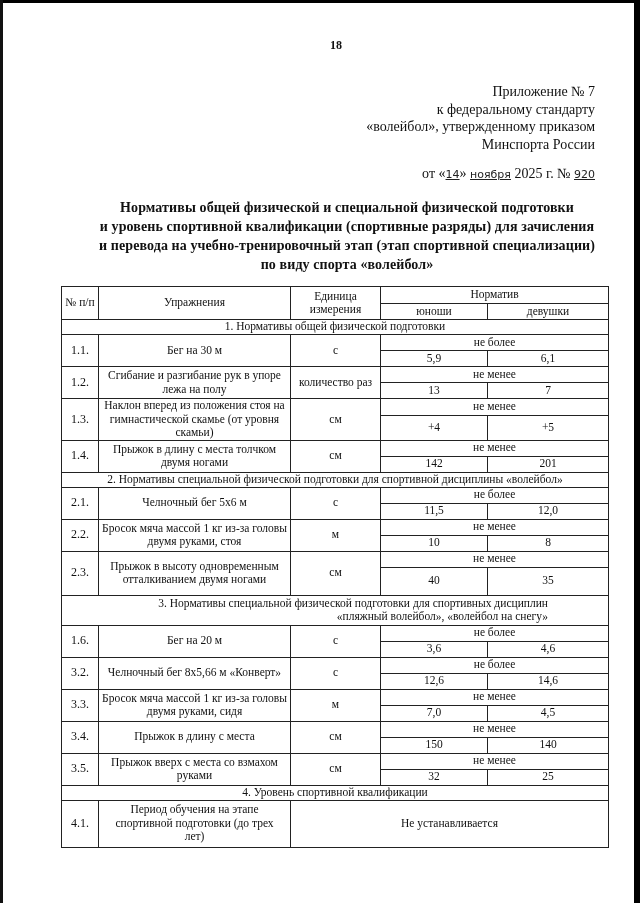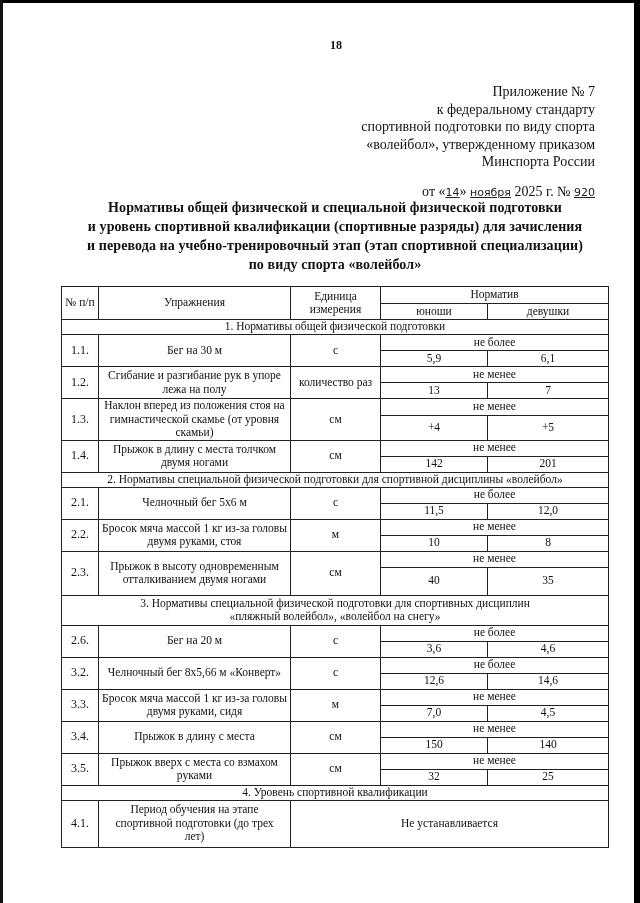--- a/index.html
+++ b/index.html
@@ -13,56 +13,55 @@
   .page-number {
     position: absolute; left: 330px; top: 38px; font-size: 12px; font-weight: bold; width: 20px;
   }
   .appendix {
     position: absolute; left: 355px; top: 83px; width: 240px; text-align: right;
     font-size: 14px; line-height: 17.5px;
   }
   .appendix .date-line { white-space: nowrap; margin-top: 12px; }
   .hand { font-family: "DejaVu Sans", sans-serif; font-size: 11px; text-decoration: underline; color: #222; }
   .doc-title {
-    position: absolute; left: 60px; top: 198px; width: 550px; text-align: center;
+    position: absolute; left: 72px; top: 198px; width: 550px; text-align: center;
     font-size: 14px; line-height: 19px; font-weight: bold; letter-spacing: 0.1px;
   }
   table.norms {
     position: absolute; left: 61px; top: 286px; width: 547px;
     border-collapse: collapse; table-layout: fixed;
     font-size: 11.5px; line-height: 13.5px;
   }
   table.norms td, table.norms th {
     border: 1px solid #222; text-align: center; vertical-align: middle; padding: 0 2px;
     font-weight: normal;
   }
   .col-num { width: 37px; }
   .col-ex { width: 192px; }
   .col-unit { width: 90px; }
   .col-boys { width: 107px; }
   .col-girls { width: 121px; }
   tr.h1 td { height: 15px; }
   tr.sec td { height: 14px; }
   tr.sub td { height: 15px; }
-  tr.sec3 td { height: 29px; }
+  tr.sec3 td { height: 29px; text-align: right; }
   .num { font-size: 12px; }
 </style>
 </head>
 <body>
 
 <div class="frame-top"></div>
 <div class="frame-left"></div>
 <div class="frame-right"></div>
 
 <div class="page-number">18</div>
 
 <div class="appendix">
   <div>Приложение № 7</div>
   <div>к федеральному стандарту</div>
-  <div>спортивной подготовки по виду спорта</div>
   <div>«волейбол», утвержденному приказом</div>
   <div>Минспорта России</div>
   <div class="date-line">
     <span>от «</span><span class="hand">14</span><span>» </span><span class="hand">ноября</span><span> 2025 г. № </span><span class="hand">920</span>
   </div>
 </div>
 
 <div class="doc-title">
   <div>Нормативы общей физической и специальной физической подготовки</div>
   <div>и уровень спортивной квалификации (спортивные разряды) для зачисления</div>
@@ -165,21 +164,21 @@
   </tr>
   <tr>
     <td style="height:27px">40</td>
     <td>35</td>
   </tr>
 
   <tr class="sec3">
     <td colspan="5" style="padding:0 60px">3. Нормативы специальной физической подготовки для спортивных дисциплин «пляжный волейбол», «волейбол на снегу»</td>
   </tr>
   <tr class="sub">
-    <td rowspan="2" class="num">2.6.</td>
+    <td rowspan="2" class="num">1.6.</td>
     <td rowspan="2">Бег на 20 м</td>
     <td rowspan="2">с</td>
     <td colspan="2">не более</td>
   </tr>
   <tr class="sub">
     <td>3,6</td>
     <td>4,6</td>
   </tr>
   <tr class="sub">
     <td rowspan="2" class="num">3.2.</td>

